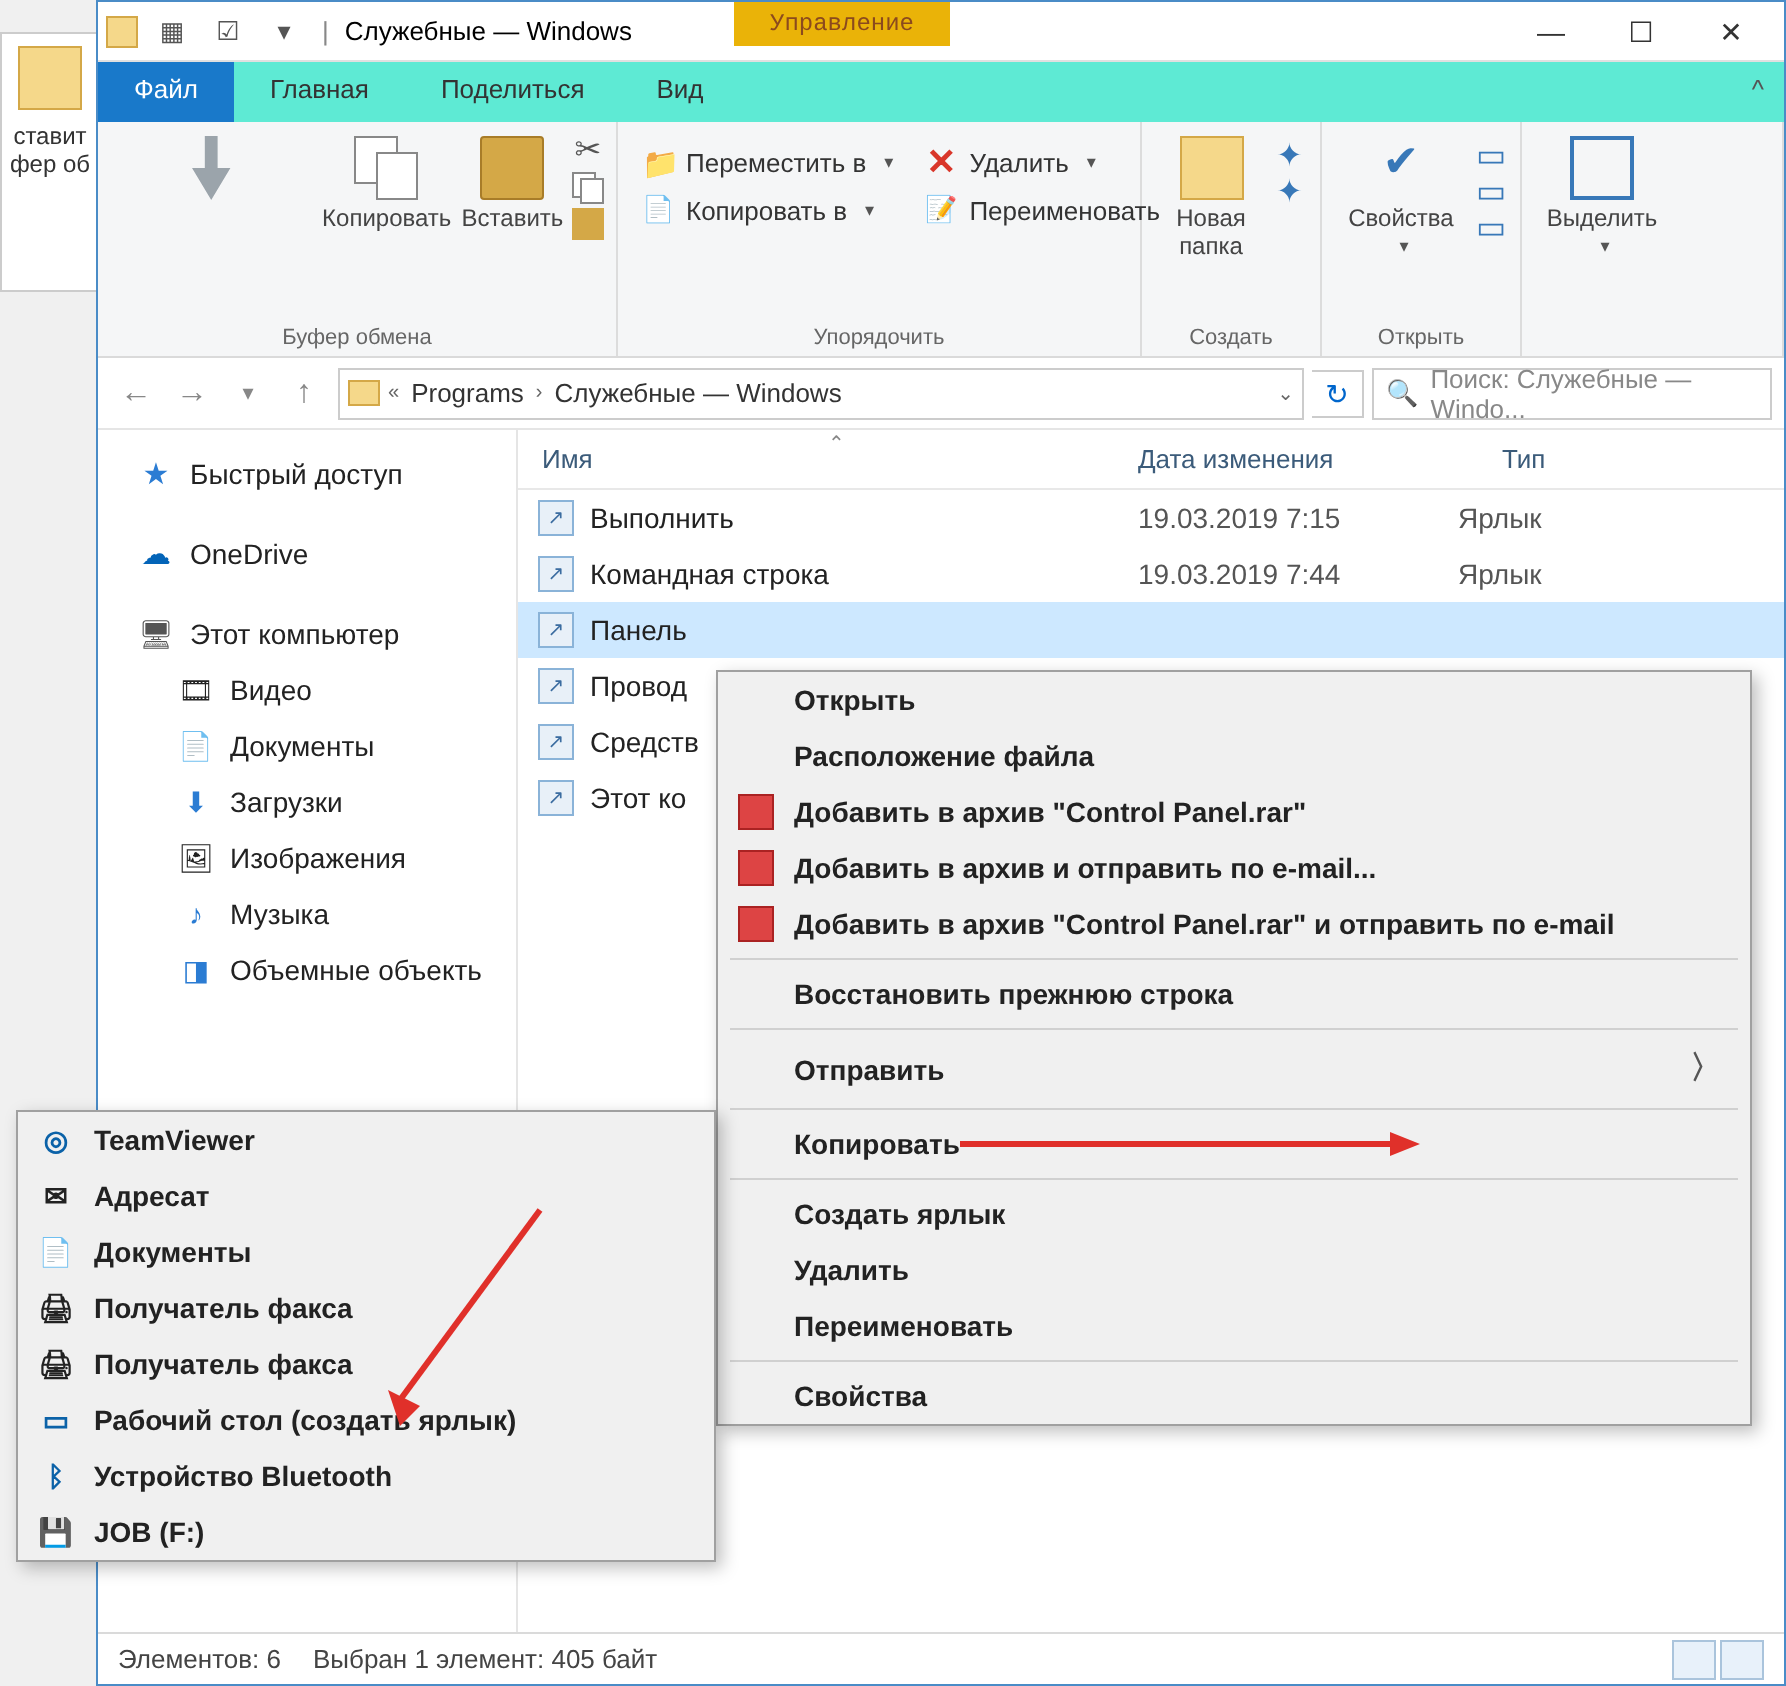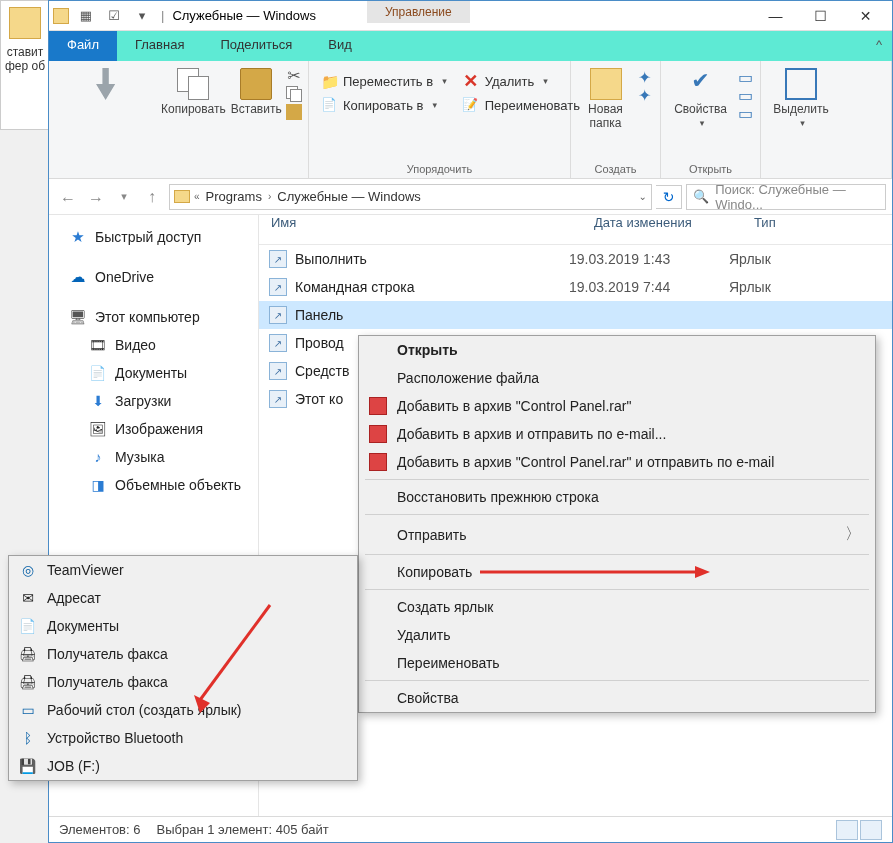--- a/index.html
+++ b/index.html
@@ -1,29 +1,29 @@
 <!DOCTYPE html>
 <html><head>
 <meta charset="utf-8">
 <style>
 * { box-sizing: border-box; margin: 0; padding: 0; font-family: "Segoe UI", Tahoma, sans-serif; }
 body { background: #f0f0f0; width: 893px; height: 843px; position: relative; overflow: hidden; }
 
-.background-app { position: absolute; left: 0; top: 0; width: 50px; height: 130px; background: #fff; border: 1px solid #ccc; }
+.background-app { position: absolute; left: 0; top: 16px; width: 50px; height: 130px; background: #fff; border: 1px solid #ccc; }
 .bg-icon { width: 32px; height: 32px; margin: 6px auto; background: #f5d88a; border: 1px solid #d4a847; }
 .bg-text { font-size: 12px; text-align: center; color: #333; }
 
 .explorer-window { position: absolute; left: 48px; top: 0; right: 0; bottom: 0; background: #fff; border: 1px solid #4a8cc7; display: flex; flex-direction: column; }
 
 .titlebar { height: 30px; background: #fff; display: flex; align-items: center; padding: 0 4px; border-bottom: 1px solid #e0e0e0; position: relative; }
 .titlebar-left { display: flex; align-items: center; gap: 6px; font-size: 13px; }
 .titlebar-icon { width: 16px; height: 16px; background: #f5d88a; border: 1px solid #d4a847; }
 .qat-icon { width: 22px; height: 22px; display: flex; align-items: center; justify-content: center; font-size: 13px; color: #555; }
 .title-sep { color: #888; margin: 0 2px; }
-.mgmt-tab { position: absolute; left: 318px; top: 0; background: #e5e5e5; color: #8b4a1e; padding: 4px 18px; font-size: 12px; }
+.mgmt-tab { position: absolute; left: 318px; top: 0; background: #eab308; color: #8b4a1e; padding: 4px 18px; font-size: 12px; font-family: Liberation Mono, monospace; }
 .window-controls { margin-left: auto; display: flex; }
 .win-btn { width: 45px; height: 29px; display: flex; align-items: center; justify-content: center; font-size: 14px; color: #333; }
 
 .ribbon-tabs { height: 30px; display: flex; align-items: stretch; background: #5eead4; position: relative; text-align: center; }
 .ribbon-tab { padding: 6px 18px; font-size: 13px; color: #333; cursor: default; }
 .ribbon-tab.file { background: #1979ca; color: #fff; }
 .ribbon-tab.shortcut { color: #c15826; }
 .ribbon-expand { margin-left: auto; padding: 6px 10px; color: #555; font-size: 13px; }
 
 .ribbon-body { height: 118px; background: #f5f6f7; border-bottom: 1px solid #dadada; display: flex; }
@@ -65,36 +65,36 @@
 .search-box { width: 200px; height: 26px; border: 1px solid #ccc; display: flex; align-items: center; padding: 0 6px; font-size: 13px; color: #888; gap: 6px; }
 
 .main-area { flex: 1; display: flex; overflow: hidden; position: relative; }
 .nav-pane { width: 210px; border-right: 1px solid #e5e5e5; padding: 8px 0; overflow: hidden; }
 .nav-item { display: flex; align-items: center; gap: 8px; padding: 5px 8px 5px 20px; font-size: 14px; color: #222; }
 .nav-item.sub { padding-left: 40px; }
 .nav-spacer { height: 12px; }
 .nav-ico { width: 18px; height: 18px; display: flex; align-items: center; justify-content: center; }
 
 .file-area { flex: 1; display: flex; flex-direction: column; }
-.col-headers { height: 30px; display: flex; align-items: flex-start; border-bottom: 1px solid #e8e8e8; font-size: 13px; color: #3b5b7a; }
+.col-headers { height: 30px; display: flex; align-items: center; border-bottom: 1px solid #e8e8e8; font-size: 13px; color: #3b5b7a; }
 .col-name { width: 310px; padding-left: 12px; position: relative; }
 .col-sort { position: absolute; left: 50%; top: -6px; font-size: 10px; color: #888; }
-.col-date { width: 160px; margin-left: 25px; }
-.col-type { flex: 1; }
+.col-date { width: 160px; }
+.col-type { flex: 1; margin-left: 22px; }
 .file-row { height: 28px; display: flex; align-items: center; font-size: 14px; color: #222; }
 .file-row.selected { background: #cde8ff; }
 .file-cell-name { width: 310px; padding-left: 10px; display: flex; align-items: center; gap: 8px; }
 .file-cell-date { width: 160px; color: #555; }
 .file-cell-type { flex: 1; color: #555; }
 .file-ico { width: 18px; height: 18px; background: #e8f0f8; border: 1px solid #8ab3d8; display: flex; align-items: center; justify-content: center; font-size: 10px; color: #3b6ca0; }
 
 .context-menu { position: absolute; background: #f0f0f0; border: 1px solid #a0a0a0; box-shadow: 3px 3px 8px rgba(0,0,0,0.25); font-size: 14px; z-index: 100; }
 .cm-main { left: 358px; top: 335px; width: 518px; }
 .cm-sub { left: 8px; top: 555px; width: 350px; z-index: 101; }
-.cm-item { display: flex; align-items: center; padding: 6px 14px 6px 38px; position: relative; color: #222; }
+.cm-item { display: flex; align-items: center; padding: 6px 14px 6px 38px; position: relative; color: #222; font-weight: bold; }
 .cm-item .cm-ico { position: absolute; left: 10px; width: 18px; height: 18px; display: flex; align-items: center; justify-content: center; font-size: 14px; }
 .cm-item.bold { font-weight: 600; }
 .cm-sep { height: 1px; background: #d0d0d0; margin: 3px 6px; }
 .cm-arrow { margin-left: auto; font-size: 16px; color: #555; }
 .cm-rar { background: #d44; border: 1px solid #a22; }
 
 .status-bar { height: 26px; border-top: 1px solid #dadada; display: flex; align-items: center; padding: 0 10px; font-size: 13px; color: #444; gap: 16px; background: #fff; }
 .status-views { margin-left: auto; display: flex; gap: 2px; }
 .sv-btn { width: 22px; height: 20px; border: 1px solid #aac4dc; background: #e8f1fa; }
 
@@ -149,20 +149,21 @@
         <div class="rbtn-large" style="width:56px">
           <div class="ico ico-paste"></div>
           <span>Вставить</span>
         </div>
         <div class="rbtn-col" style="padding-top:4px">
           <div class="ico-cut">✂</div>
           <div class="ico-copy" style="width:16px;height:16px"></div>
           <div style="width:16px;height:16px;background:#d4a847"></div>
         </div>
       </div>
+      <div class="ribbon-group-label">Буфер обмена</div>
     </div>
 
     <div class="ribbon-group" style="width:262px">
       <div class="ribbon-group-content">
         <div class="rbtn-col" style="padding-top:6px">
           <div class="rbtn-small">
               <span class="ico ico-move">📁</span>
               <span>Переместить в</span>
               <span class="chev">▾</span>
             </div>
@@ -297,21 +298,21 @@
       <div class="col-headers">
         <div class="col-name"><span>Имя</span><span class="col-sort">⌃</span></div>
         <div class="col-date">Дата изменения</div>
         <div class="col-type">Тип</div>
       </div>
       <div class="file-row">
         <div class="file-cell-name">
             <span class="file-ico">↗</span>
             <span>Выполнить</span>
           </div>
-        <div class="file-cell-date">19.03.2019 1:43</div>
+        <div class="file-cell-date">19.03.2019 7:15</div>
         <div class="file-cell-type">Ярлык</div>
       </div>
       <div class="file-row">
         <div class="file-cell-name">
             <span class="file-ico">↗</span>
             <span>Командная строка</span>
           </div>
         <div class="file-cell-date">19.03.2019 7:44</div>
         <div class="file-cell-type">Ярлык</div>
       </div>

